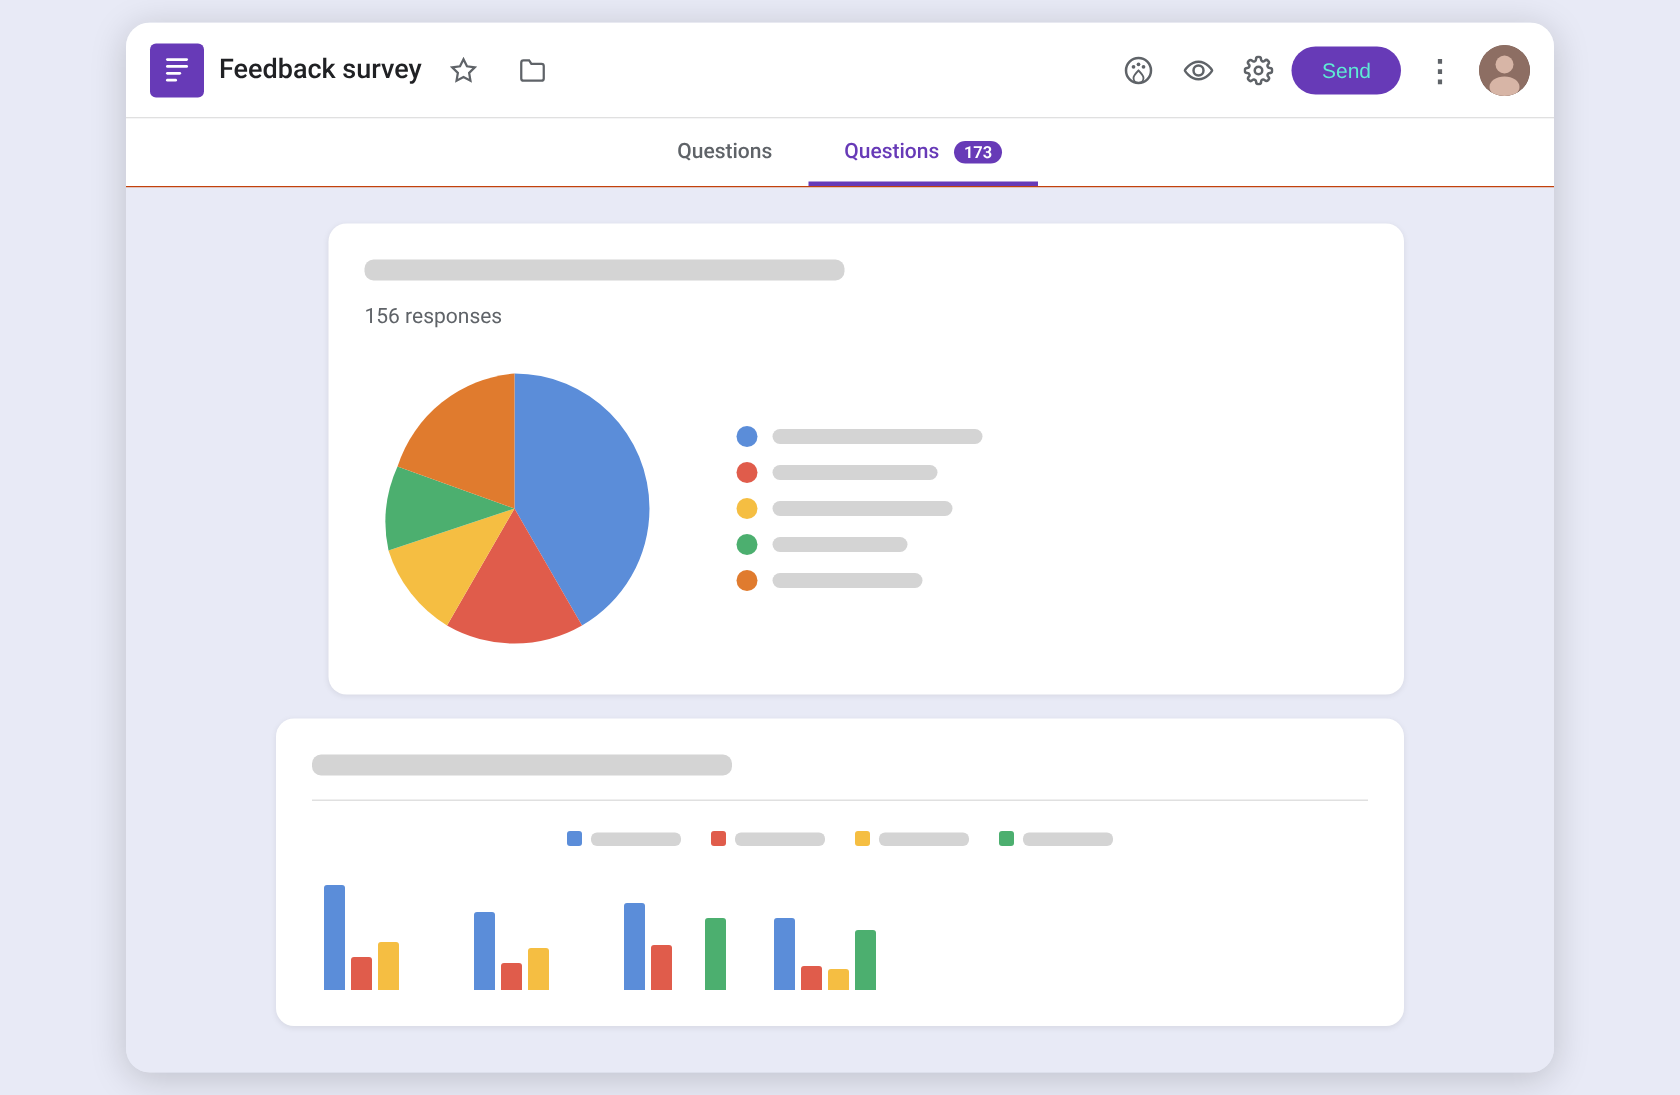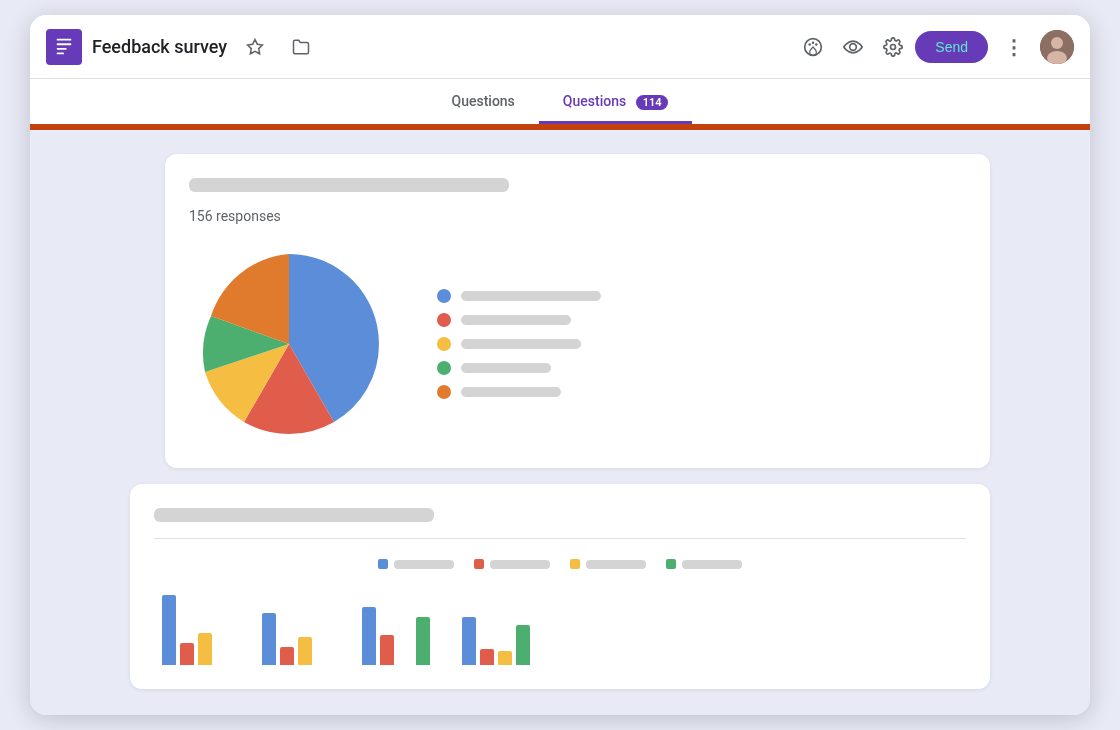--- a/index.html
+++ b/index.html
@@ -7,21 +7,21 @@
       background: #e8eaf6;
       font-family: 'Google Sans', Roboto, Arial, sans-serif;
       width: 1120px;
       height: 730px;
       display: flex;
       align-items: center;
       justify-content: center;
     }
     .window {
       background: #e8eaf6;
-      width: 1060px;
+      width: 952px;
       height: 700px;
       border-radius: 16px;
       box-shadow: 0 4px 24px rgba(0,0,0,0.18);
       overflow: hidden;
       display: flex;
       flex-direction: column;
     }
     
     .header {
       background: #fff;
@@ -97,21 +97,21 @@
       color: #fff;
       font-size: 14px;
       font-weight: bold;
     }
     
     .tabs-bar {
       background: #fff;
       display: flex;
       justify-content: center;
       gap: 0;
-      border-bottom: 6px solid #c2410c;
+      border-bottom: 1px solid #c2410c;
       flex-shrink: 0;
     }
     .tab {
       padding: 14px 24px 12px;
       font-size: 14px;
       font-weight: 500;
       color: #5f6368;
       cursor: pointer;
       border-bottom: 3px solid transparent;
       position: relative;
@@ -312,21 +312,21 @@
       </div>
     </div>
   </div>
 
   <div class="tabs-bar">
     <div class="tab">
       <span>Questions</span>
     </div>
     <div class="tab active">
       <span>Questions</span>
-      <span class="tab-badge">114</span>
+      <span class="tab-badge">173</span>
     </div>
   </div>
 
   <div class="main-content">
 
     <div class="card">
       <div class="skeleton skeleton-title"></div>
       <div class="response-count">156 responses</div>
       <div class="chart-row">
 

